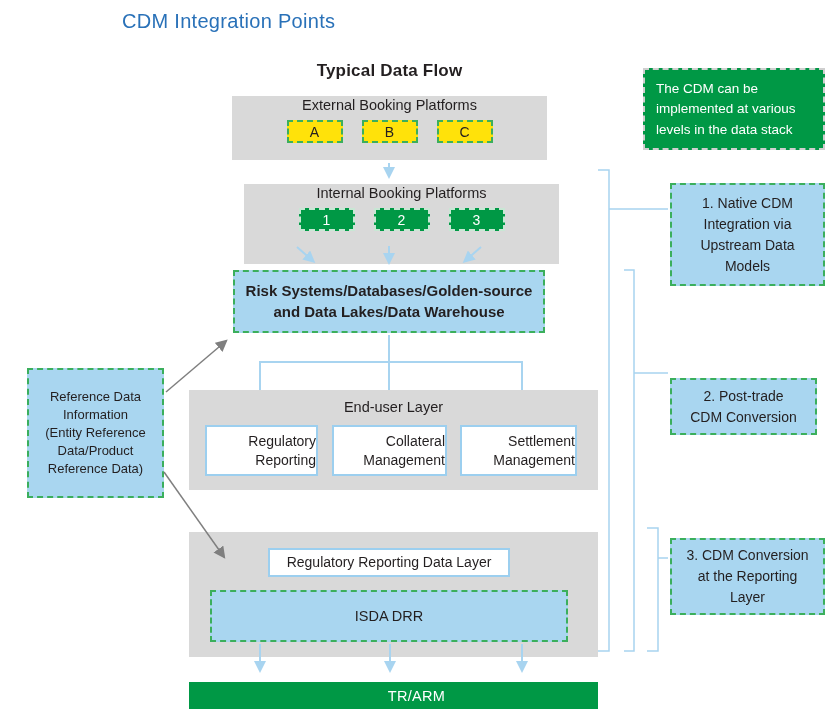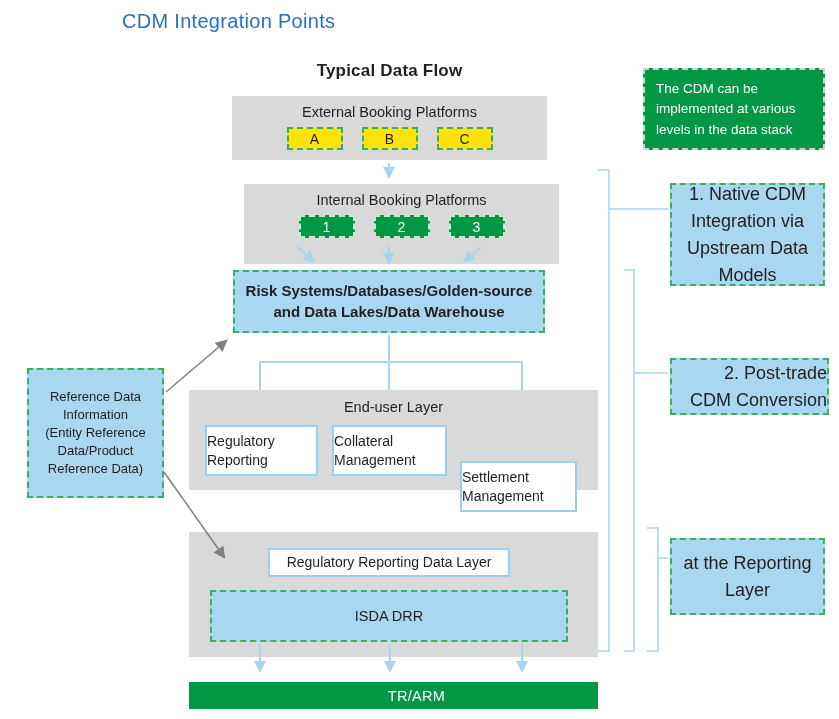--- a/index.html
+++ b/index.html
@@ -21,21 +21,21 @@
   }
   .flow-title {
     left: 232px; top: 61px; width: 315px;
     text-align: center; font-size: 17px; font-weight: 700;
     letter-spacing: 0.2px;
   }
 
   .gray-panel { background: #D9D9D9; }
 
   .panel-label {
-    text-align: center; font-size: 14.5px; padding-top: 8px;
+    text-align: center; font-size: 14.5px; padding-top: 1px;
   }
   .chip-row {
     display: flex; justify-content: center; gap: 19px; margin-top: 7px;
   }
   .chip {
     width: 56px; height: 23px;
     display: flex; align-items: center; justify-content: center;
     font-size: 14px;
   }
   .chip-yellow { background: #FFE20A; border: 2px dashed #3BAF5C; color: #231F20; }
@@ -49,25 +49,25 @@
     text-align: center;
   }
   .risk-box { left: 233px; top: 270px; width: 312px; height: 63px;
               font-weight: 700; font-size: 15px; line-height: 1.35; }
 
   .enduser-panel { left: 189px; top: 390px; width: 409px; height: 100px; }
   .white-box {
     position: absolute;
     background: #ffffff; border: 2px solid #9CCFEF;
     display: flex; align-items: center; justify-content: center;
-    text-align: left; font-size: 14px; line-height: 1.3;
+    text-align: right; font-size: 14px; line-height: 1.3;
   }
   .eu-box-1 { left: 16px;  top: 35px; width: 113px; height: 51px; }
   .eu-box-2 { left: 143px; top: 35px; width: 115px; height: 51px; }
-  .eu-box-3 { left: 271px; top: 35px; width: 117px; height: 51px; margin-top: 36px; }
+  .eu-box-3 { left: 271px; top: 35px; width: 117px; height: 51px; }
 
   .reporting-panel { left: 189px; top: 532px; width: 409px; height: 125px; }
   .rr-data-layer { left: 79px; top: 16px; width: 242px; height: 29px; font-size: 14px; }
   .isda-drr {
     position: absolute; left: 21px; top: 58px; width: 358px; height: 52px;
     font-size: 14.5px;
   }
 
   .tr-arm {
     left: 189px; top: 682px; width: 409px; height: 27px;
@@ -81,23 +81,23 @@
     font-size: 13px; line-height: 1.4;
   }
 
   .annotation-box {
     left: 643px; top: 68px; width: 182px; height: 82px;
     background: #009845; border: 2px dashed #CFCFCF;
     color: #ffffff; font-size: 13.5px; line-height: 1.5;
     padding: 9px 11px;
   }
 
-  .side-box { font-size: 18px; line-height: 1.5; }
+  .side-box { font-size: 14px; line-height: 1.5; }
   .side-box-1 { left: 670px; top: 183px; width: 155px; height: 103px; }
-  .side-box-2 { left: 670px; top: 358px; width: 159px; height: 57px; align-items: flex-end; }
+  .side-box-2 { left: 670px; top: 378px; width: 147px; height: 57px; }
   .side-box-3 { left: 670px; top: 538px; width: 155px; height: 77px; }
 
   .connector-svg {
     position: absolute; left: 0; top: 0; width: 839px; height: 719px;
     pointer-events: none; z-index: 50;
   }
 </style>
 </head>
 <body>
 
@@ -161,20 +161,21 @@
     <div>1. Native CDM</div>
     <div>Integration via</div>
     <div>Upstream Data</div>
     <div>Models</div>
   </div>
   <div class="abs blue-box side-box side-box-2">
     <div>2. Post-trade</div>
     <div>CDM Conversion</div>
   </div>
   <div class="abs blue-box side-box side-box-3">
+    <div>3. CDM Conversion</div>
     <div>at the Reporting</div>
     <div>Layer</div>
   </div>
 
   <svg class="connector-svg" viewBox="0 0 839 719" xmlns="http://www.w3.org/2000/svg">
     <defs>
       <marker id="arrow-blue" markerWidth="6" markerHeight="6" refX="4.5" refY="3" orient="auto">
         <path d="M0 0 L6 3 L0 6 Z" fill="#A8D4F0"></path>
       </marker>
       <marker id="arrow-gray" markerWidth="8" markerHeight="8" refX="6.5" refY="4" orient="auto">

